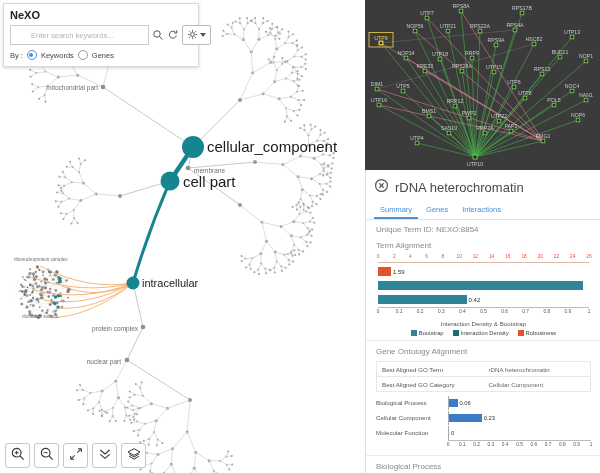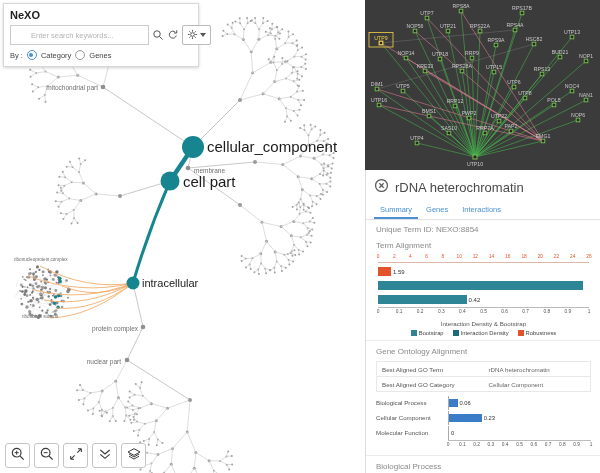--- a/index.html
+++ b/index.html
@@ -1193,21 +1193,21 @@
                   <line x1="16.2" y1="7.8" x2="19.1" y2="4.9"></line>
                 </g>
               </svg>
           </span>
           <span class="caret"></span>
         </span>
       </div>
       <div class="by-row">
         <span class="by-label">By :</span>
         <span class="radio checked"></span>
-        <span class="radio-label">Category</span>
+        <span class="radio-label">Keywords</span>
         <span class="radio"></span>
         <span class="radio-label">Genes</span>
       </div>
     </div>
 
     <div id="view-controls">
       <button class="ctl">
         <span><svg viewBox="0 0 24 24" width="16" height="16">
               <circle cx="10" cy="10" r="6.5" fill="none" stroke="#3c3c3c" stroke-width="1.8"></circle>
               <line x1="15" y1="15" x2="20.5" y2="20.5" stroke="#3c3c3c" stroke-width="1.8"></line>

